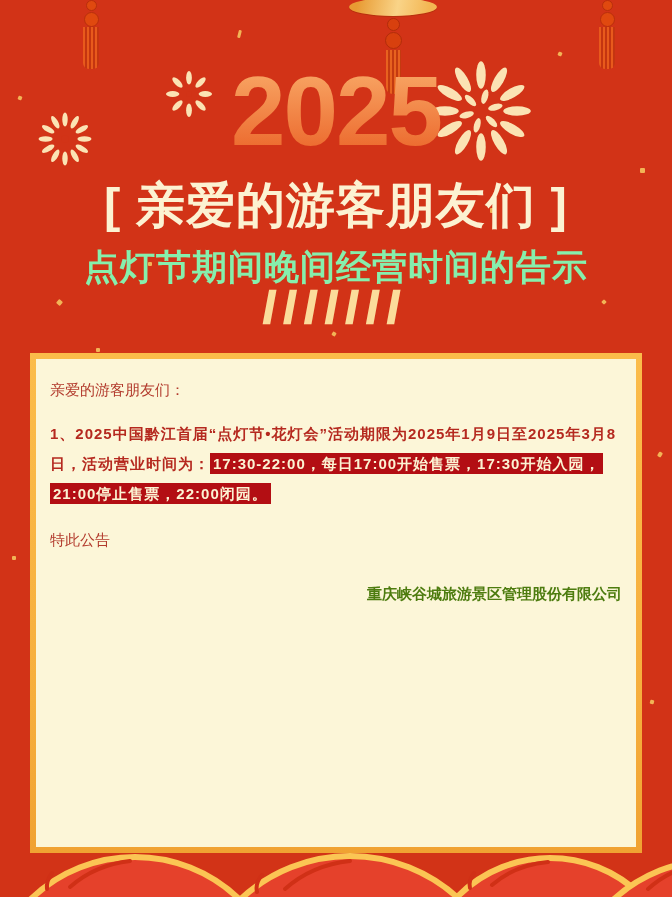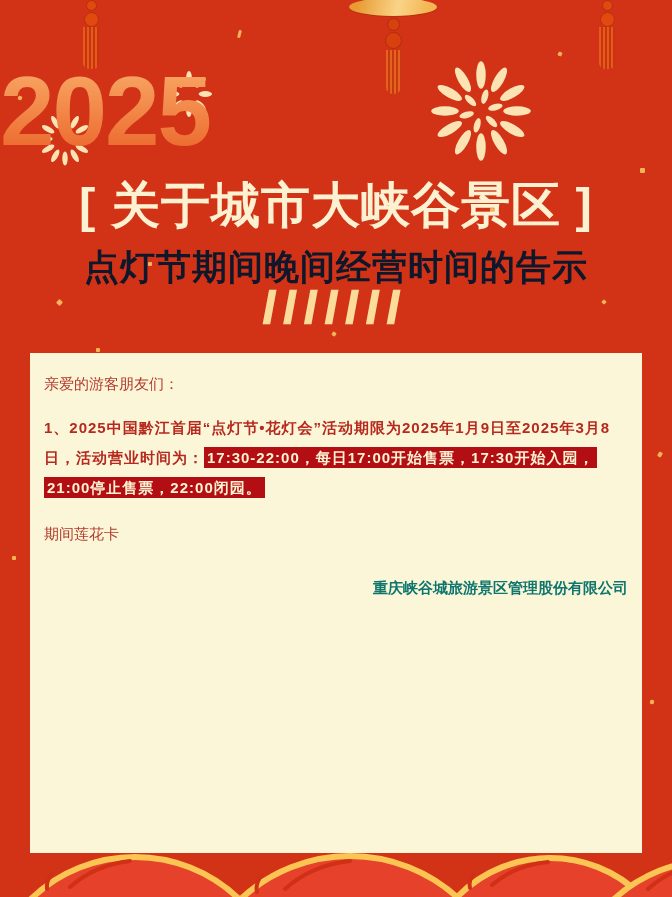--- a/index.html
+++ b/index.html
@@ -41,61 +41,62 @@
   .firework{ position:absolute; }
   .fw-big{ left:428px; top:58px; width:106px; height:106px; }
   .fw-mid{ left:165px; top:70px; width:48px; height:48px; }
   .fw-small{ left:38px; top:112px; width:54px; height:54px; }
 
   .sparkle{ position:absolute; background:#f2b456; border-radius:1px; }
 
   
   .year{
     position:absolute; top:62px; left:0; width:100%;
-    font-size:98px; font-weight:800; line-height:1; letter-spacing:-2px;
+    text-align:center; font-size:98px; font-weight:800; line-height:1; letter-spacing:-2px;
     background:linear-gradient(180deg,#f9a866 5%,#ec6a2e 90%);
     -webkit-background-clip:text; background-clip:text; color:transparent;
   }
   .title{
     position:absolute; top:176px; left:0; width:100%;
     text-align:center; font-size:49px; font-weight:900; letter-spacing:1px;
     color:#fcf2d2; line-height:1.2; white-space:nowrap;
   }
   .subtitle{
     position:absolute; top:244px; left:0; width:100%;
     text-align:center; font-size:35px; font-weight:900; letter-spacing:1px;
-    color:#0f172a; white-space:nowrap;
+    color:#86efac; white-space:nowrap;
   }
   .slashes{
     position:absolute; top:284px; left:0; width:100%;
     text-align:center; font-size:42px; font-weight:700; letter-spacing:9px;
     color:#fbdc9b; -webkit-text-stroke:2.5px #fbdc9b;
   }
 
   
   .card-frame{
     position:absolute; left:30px; top:353px; width:612px; height:500px;
     background:linear-gradient(180deg,#fbbc4a 0%,#f6ae3c 70%,#f0a232 100%);
+    padding:6px;
   }
   .card{
     width:100%; height:100%; background:#fcf6d8; padding:14px 14px 0 14px;
     color:#b23a2c; font-size:15px;
   }
   .card p{ line-height:30px; }
   .salutation{ margin-top:2px; }
   .intro{ margin-top:12px; }
   .item{ margin-top:14px; }
   .item-1{ line-height:29px; }
   .bold-red{ color:#b5291f; font-weight:700; letter-spacing:1px;margin-top:12px; }
   .hl{
     background:#b30e13; color:#fcf3d3; font-weight:700; letter-spacing:1px;
     padding:2px 3px; box-decoration-break:clone; -webkit-box-decoration-break:clone;
   }
   .closing{ margin-top:16px; }
-  .signature{ margin-top:24px; text-align:right; color:#0f766e; font-weight:700; }
+  .signature{ margin-top:24px; text-align:right; color:#4d7c0f; font-weight:700; }
   .signature p{ line-height:30px; }
 
   
   .garland{ position:absolute; left:0; top:853px; width:672px; height:44px; }
 </style>
 </head>
 <body>
 
 <div class="poster">
 
@@ -254,29 +255,29 @@
   <div class="sparkle" style="left:490px;top:208px;width:4px;height:5px"></div>
   <div class="sparkle" style="left:558px;top:52px;width:4px;height:4px;transform:rotate(25deg)"></div>
   <div class="sparkle" style="left:640px;top:168px;width:5px;height:5px"></div>
   <div class="sparkle" style="left:602px;top:300px;width:4px;height:4px;transform:rotate(45deg)"></div>
   <div class="sparkle" style="left:96px;top:348px;width:4px;height:4px"></div>
   <div class="sparkle" style="left:658px;top:452px;width:4px;height:5px;transform:rotate(30deg)"></div>
   <div class="sparkle" style="left:12px;top:556px;width:4px;height:4px"></div>
   <div class="sparkle" style="left:650px;top:700px;width:4px;height:4px;transform:rotate(15deg)"></div>
 
   <div class="year">2025</div>
-  <div class="title">[ 关于城市大峡谷景区 ]</div>
+  <div class="title">[ 亲爱的游客朋友们 ]</div>
   <div class="subtitle">点灯节期间晚间经营时间的告示</div>
   <div class="slashes">///////</div>
 
   <div class="card-frame">
     <div class="card">
       <p class="salutation">亲爱的游客朋友们：</p>
       <p class="item item-1"><span class="bold-red">1、2025中国黔江首届“点灯节•花灯会”活动期限为2025年1月9日至2025年3月8日，活动营业时间为：</span><span class="hl">17:30-22:00，每日17:00开始售票，17:30开始入园，21:00停止售票，22:00闭园。</span></p>
-      <p class="closing">期间莲花卡</p>
+      <p class="closing">特此公告</p>
       <div class="signature">
         <p>重庆峡谷城旅游景区管理股份有限公司</p>
       </div>
     </div>
   </div>
 
   <svg class="garland" viewBox="0 0 672 44">
     <g>
       <circle cx="135" cy="154" r="150" fill="#e5412b" stroke="#fbc554" stroke-width="6"></circle>
       <path d="M 70 34 Q 95 12 130 8" stroke="#d03016" stroke-width="4" fill="none" stroke-linecap="round"></path>

